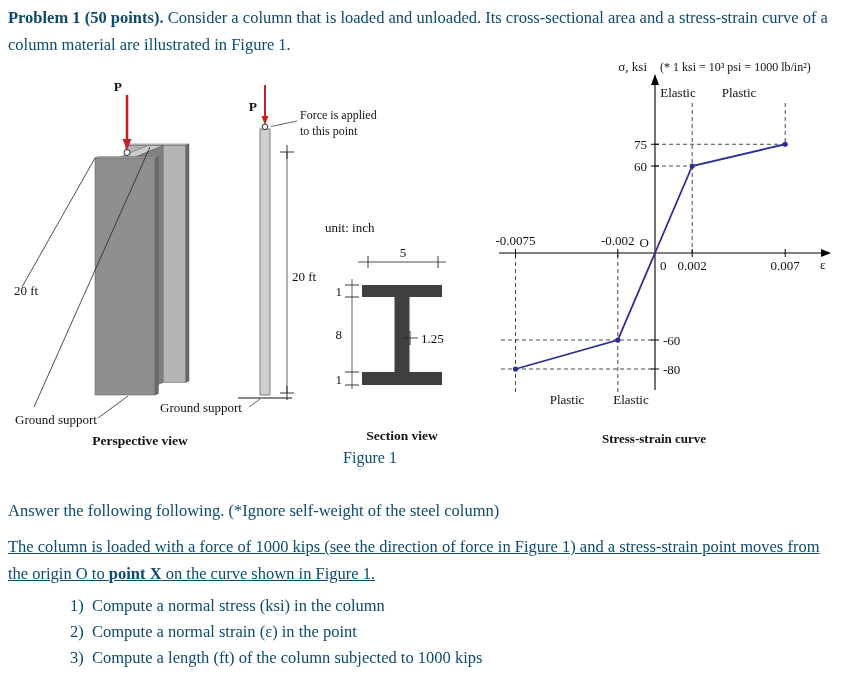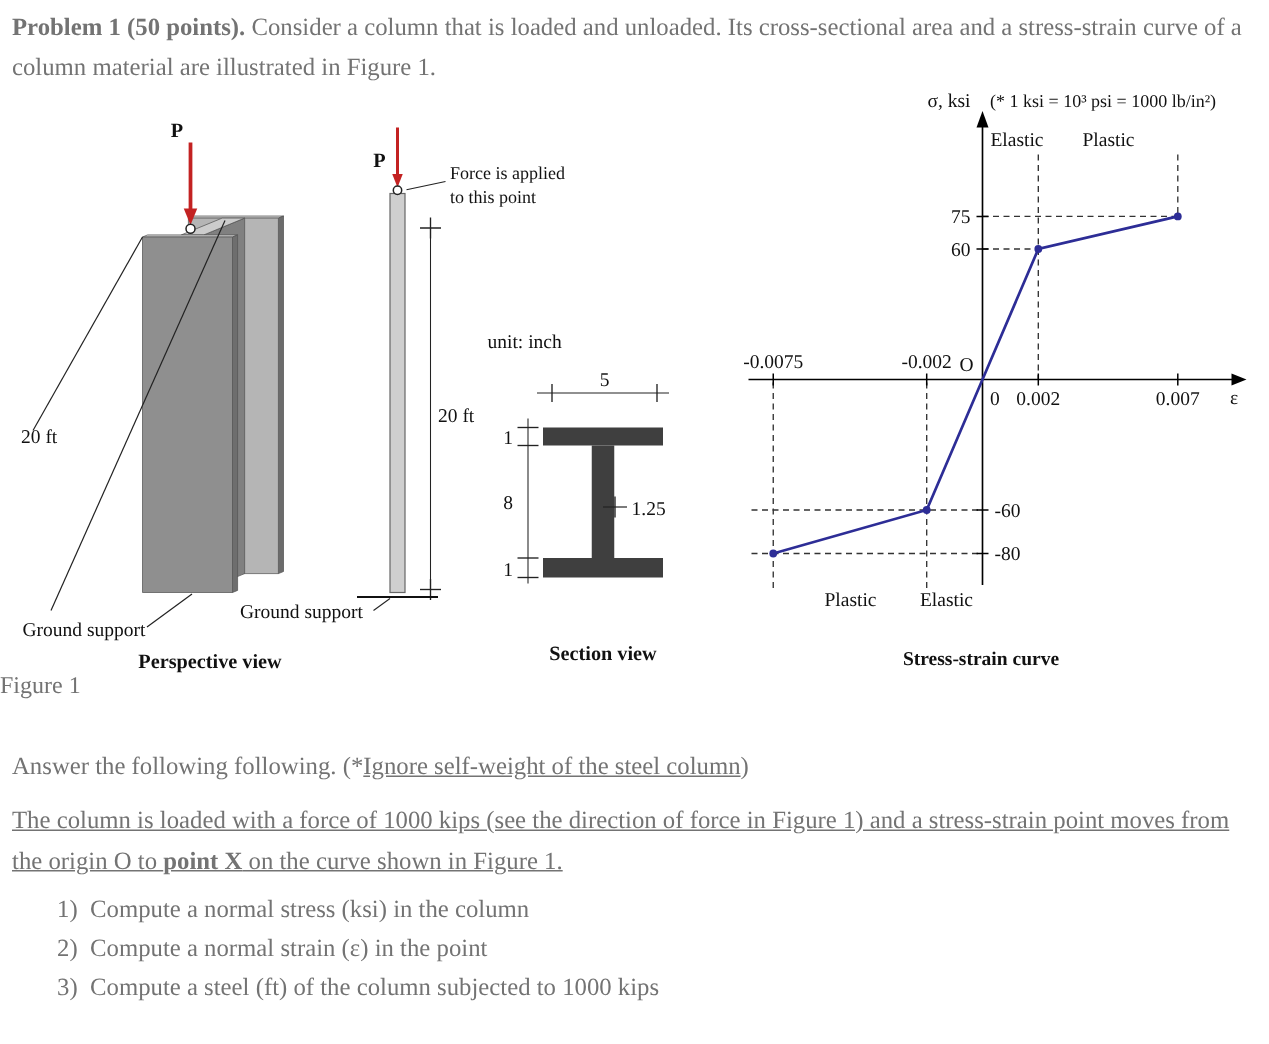--- a/index.html
+++ b/index.html
@@ -1,30 +1,30 @@
 <!DOCTYPE html>
 <html><head>
 <meta charset="utf-8">
 <style>
   html,body{margin:0;padding:0;background:#fff;}
   .page{position:relative;width:846px;height:696px;background:#fff;
-        font-family:"Liberation Serif",serif;color:#737373;overflow:hidden;}
+        font-family:"Liberation Serif",serif;color:#0c4a6e;overflow:hidden;}
   .para{position:absolute;margin:0;font-size:16.5px;line-height:27px;}
   #p-title{top:4px;left:8px;right:4px;}
   #figure-1{position:absolute;top:55px;left:0;width:846px;height:415px;}
   #fig-drawing{position:absolute;left:0;top:0;}
   #ss-chart{position:absolute;left:487px;top:0;}
-  #fig-caption{position:absolute;top:394px;left:0;width:740px;
+  #fig-caption{position:absolute;top:394px;left:0;width:740px;text-align:center;
                font-size:16px;}
   #p-answer{top:497px;left:8px;white-space:nowrap;}
   #p-loading{top:533px;left:8px;width:832px;text-decoration:underline;}
   #q-list{position:absolute;top:593px;left:38px;font-size:16.5px;}
-  .q-row{height:26px;line-height:26px;}
+  .q-row{height:26px;line-height:26px;margin-left:32px;}
   .q-num{display:inline-block;width:22px;}
-  .u{text-decoration:underline;margin-top:14px;}
+  .u{margin-top:14px;}
   b{font-weight:bold;}
   .svgtxt{font-family:"Liberation Serif",serif;font-size:13px;fill:#111;}
   .svgtxt.b{font-weight:bold;font-size:13.5px;}
   .svgtxt.sm{font-size:12px;}
   .cl{font-family:"Liberation Serif",serif;font-size:13px;fill:#111;}
   .cl.sm{font-size:12px;}
   .cl.b{font-weight:bold;}
 </style>
 </head>
 <body>
@@ -159,16 +159,16 @@
     <div id="fig-caption">Figure 1</div>
   </div>
 
   <p class="para" id="p-answer"><span>Answer the following following. (*</span><span class="u">Ignore self-weight of the steel column</span><span>)</span></p>
 
   <p class="para" id="p-loading"><span>The column is loaded with a force of 1000 kips (see the direction of force in Figure 1) and a stress-strain point moves from the origin O to </span><b>point X</b><span> on the curve shown in Figure 1.</span></p>
 
   <div id="q-list">
     <div class="q-row"><span class="q-num">1)</span><span>Compute a normal stress (ksi) in the column</span></div>
     <div class="q-row"><span class="q-num">2)</span><span>Compute a normal strain (ε) in the point</span></div>
-    <div class="q-row"><span class="q-num">3)</span><span>Compute a steel (ft) of the column subjected to 1000 kips</span></div>
+    <div class="q-row"><span class="q-num">3)</span><span>Compute a length (ft) of the column subjected to 1000 kips</span></div>
   </div>
 
 </div>
 
 </body></html>

